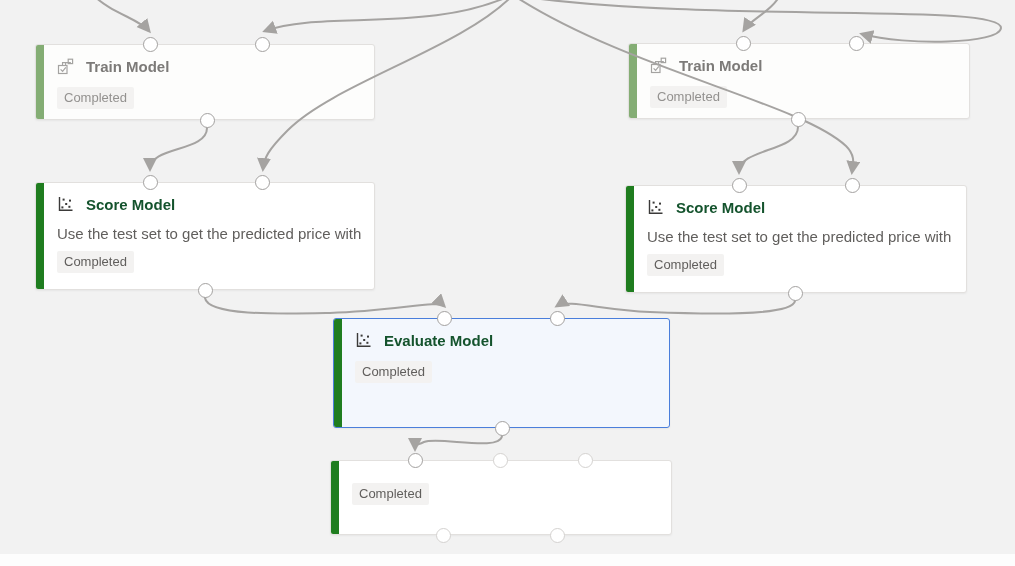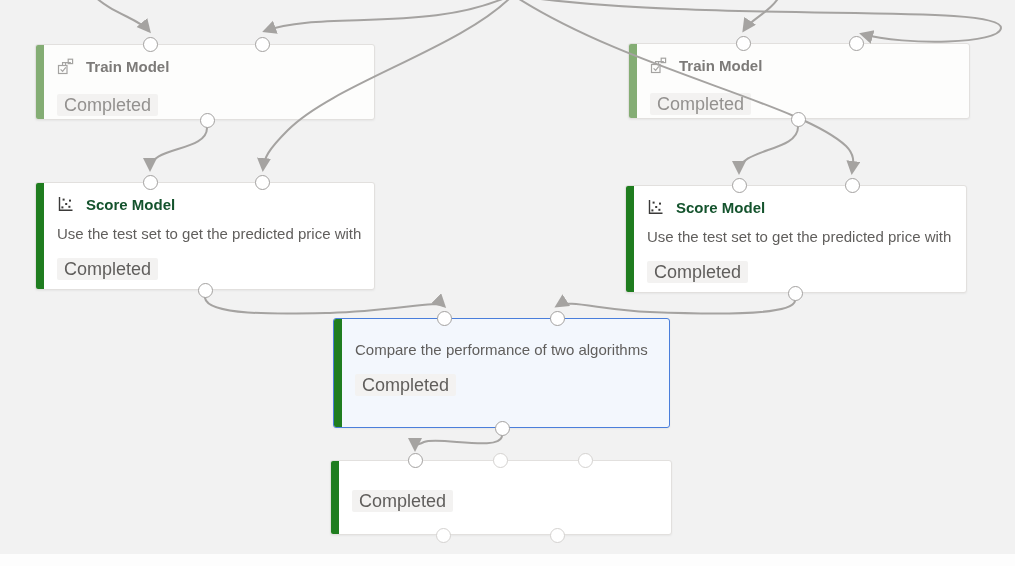--- a/index.html
+++ b/index.html
@@ -18,22 +18,22 @@
   .node.selected{border:1.5px solid #4a7edb;background:#f3f7fd;}
   .strip{position:absolute;left:0;top:0;bottom:0;width:8px;border-radius:2px 0 0 2px;}
   .strip.dark{background:#1f7d1f;}
   .strip.light{background:#84ad74;}
   .node-body{padding:13px 14px 10px 21px;}
   .title-row{display:flex;gap:12px;height:20px;}
   .node-title{font-size:15px;font-weight:600;color:#14532d;white-space:nowrap;}
   .node.dim .node-title{color:#7c7a78;}
   .node-desc{margin-top:9px;font-size:15px;color:#605e5c;white-space:nowrap;}
   .badge{
-    display:inline-block;margin-top:16px;background:#f3f2f1;color:#605e5c;
-    font-size:18px;line-height:20px;padding:1px 7px;border-radius:2px;
+    display:inline-block;margin-top:9px;background:#f3f2f1;color:#605e5c;
+    font-size:13px;line-height:20px;padding:1px 7px;border-radius:2px;
   }
   .node.dim .badge{color:#93918f;}
   .icon{width:17px;height:17px;flex:0 0 17px;display:inline-block;}
   .node.dim .icon{opacity:.62;}
   
   .port{
     position:absolute;width:15px;height:15px;border-radius:50%;background:#fff;
     border:1.5px solid #a3a1a0;box-sizing:border-box;z-index:3;margin:-7.5px 0 0 -7.5px;
   }
   .port.faint{border-color:#d4d2d0;}
@@ -120,21 +120,33 @@
         <span class="node-title">Score Model</span>
       </div>
       <div class="node-desc">Use the test set to get the predicted price with</div>
       <span class="badge">Completed</span>
     </div>
   </div>
 
   <div class="node selected" style="left:333px;top:318px;width:337px;height:110px;">
     <div class="strip dark"></div>
     <div class="node-body">
-      <div class="node-desc">Compare the performance of two algorithms</div>
+      <div class="title-row">
+        <span class="icon">
+          <svg viewBox="0 0 17 17" width="17" height="17">
+            <path d="M2.5,1 V14.2 H15.5" fill="none" stroke="#3b3a39" stroke-width="1.4"></path>
+            <rect x="5.6" y="2.6" width="2" height="2" fill="#3b3a39"></rect>
+            <rect x="12" y="3.6" width="2" height="2" fill="#3b3a39"></rect>
+            <rect x="8.2" y="7" width="2" height="2" fill="#3b3a39"></rect>
+            <rect x="4.4" y="10.4" width="2" height="2" fill="#3b3a39"></rect>
+            <rect x="11.4" y="9.8" width="2" height="2" fill="#3b3a39"></rect>
+          </svg>
+        </span>
+        <span class="node-title">Evaluate Model</span>
+      </div>
       <span class="badge">Completed</span>
     </div>
   </div>
 
   <div class="node" style="left:330px;top:460px;width:342px;height:75px;">
     <div class="strip dark"></div>
     <div class="node-body">
       <span class="badge">Completed</span>
     </div>
   </div>

